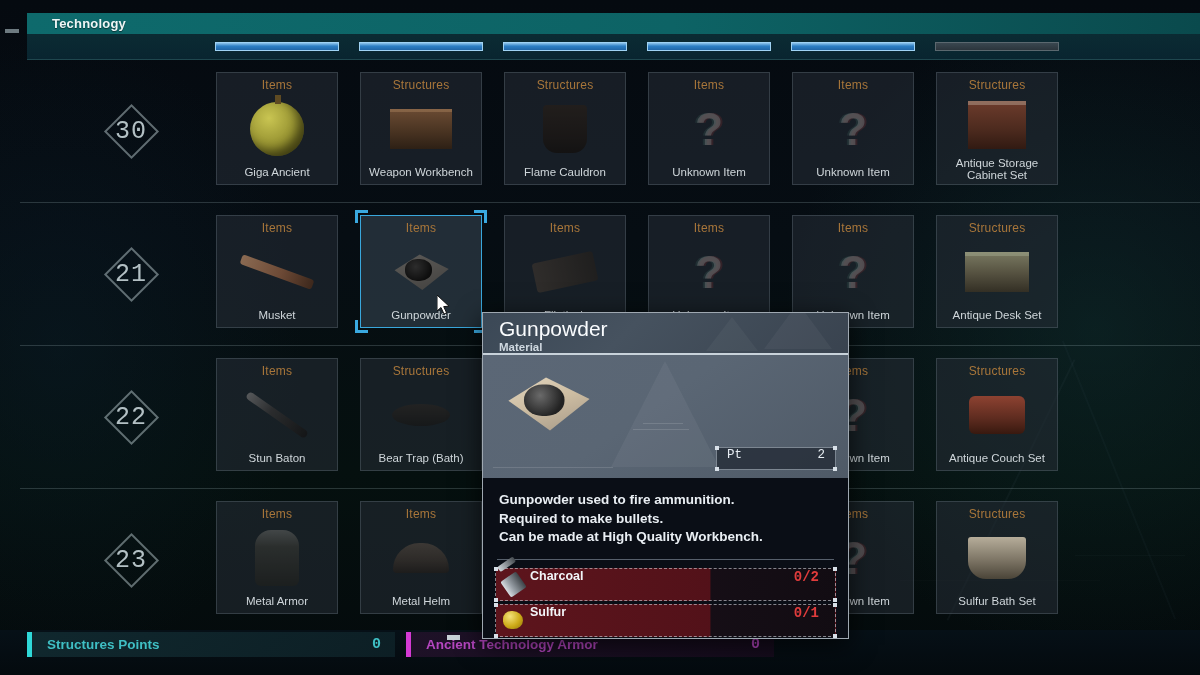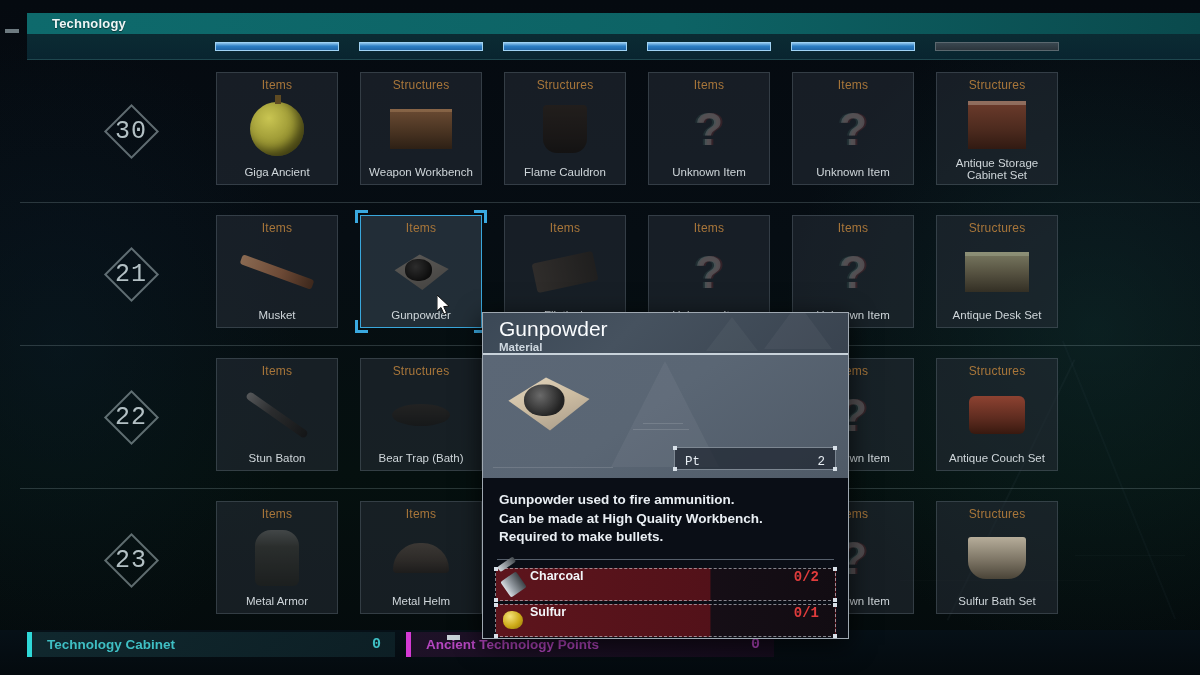--- a/index.html
+++ b/index.html
@@ -183,23 +183,23 @@
     background:linear-gradient(145deg,#5b6776 0%,#5a6674 45%,#4f5a67 100%);
   }
   #tt-art .tri{
     position:absolute; left:128px; top:6px; width:0;height:0;
     border-left:54px solid transparent; border-right:54px solid transparent;
     border-bottom:106px solid rgba(255,255,255,.05);
   }
   #tt-art .art-item{ position:absolute; left:32px; top:28px; transform:scale(1.5); }
   #tt-art .hairline{ position:absolute; background:rgba(255,255,255,.13); }
   #pt-box{
-    position:absolute; right:12px; bottom:8px; width:162px; height:23px;
+    position:absolute; right:12px; bottom:8px; width:120px; height:23px;
     background:rgba(30,38,48,.72); border:1px solid rgba(190,200,212,.55);
-    display:flex; align-items:flex-end; justify-content:space-between;
+    display:flex; align-items:flex-start; justify-content:space-between;
     padding:0 10px;
   }
   #pt-box .kv{ color:#e7edf3; font-size:12.5px; font-family:"Liberation Mono", monospace; }
   .handle{ position:absolute; width:4px;height:4px; background:#d8e0e8; }
 
   #tt-desc{ padding:13px 16px 9px; }
   #tt-desc p{ color:#e9eef3; font-size:13.5px; line-height:18.5px; font-weight:bold; }
   #tt-sep{ height:1px; margin:3px 14px 0; background:rgba(180,195,210,.45); }
 
   #tt-mats{ padding:8px 12px 0; }
@@ -499,22 +499,22 @@
       <span class="kv">Pt</span>
       <span class="kv">2</span>
       <span class="handle" style="left:-2px;top:-2px;"></span>
       <span class="handle" style="right:-2px;top:-2px;"></span>
       <span class="handle" style="left:-2px;bottom:-2px;"></span>
       <span class="handle" style="right:-2px;bottom:-2px;"></span>
     </div>
   </div>
   <div id="tt-desc">
       <p>Gunpowder used to fire ammunition.</p>
+      <p>Required to make bullets.</p>
       <p>Can be made at High Quality Workbench.</p>
-      <p>Required to make bullets.</p>
     </div>
   <div id="tt-sep"></div>
   <div id="tt-mats">
       <div class="mat-row">
         <span class="handle" style="left: -2px; top: -2px;"></span>
         <span class="handle" style="right: -2px; top: -2px;"></span>
         <span class="handle" style="left: -2px; bottom: -2px;"></span>
         <span class="handle" style="right: -2px; bottom: -2px;"></span>
         <span class="mat-ic">
           <span class="mi-charcoal" style="position: relative;"></span>
@@ -536,21 +536,21 @@
     </div>
 </div>
 
 <svg id="cursor" viewBox="0 0 14 20">
   <polygon points="0,0 0,16 4,12.5 7,19 9.6,17.8 6.7,11.6 12,11.2" fill="#fff" stroke="#111" stroke-width="1"></polygon>
 </svg>
 
 <div id="bottom"></div>
 <div class="pointbar" id="tp-bar">
   <span class="accent"></span>
-  <span class="lbl">Technology Cabinet</span>
+  <span class="lbl">Structures Points</span>
   <span class="val">0</span>
 </div>
 <div class="pointbar" id="atp-bar">
   <span class="accent"></span>
-  <span class="lbl">Ancient Technology Points</span>
+  <span class="lbl">Ancient Technology Armor</span>
   <span class="val">0</span>
 </div>
 <div id="atp-handle"></div>
 
 </body></html>

